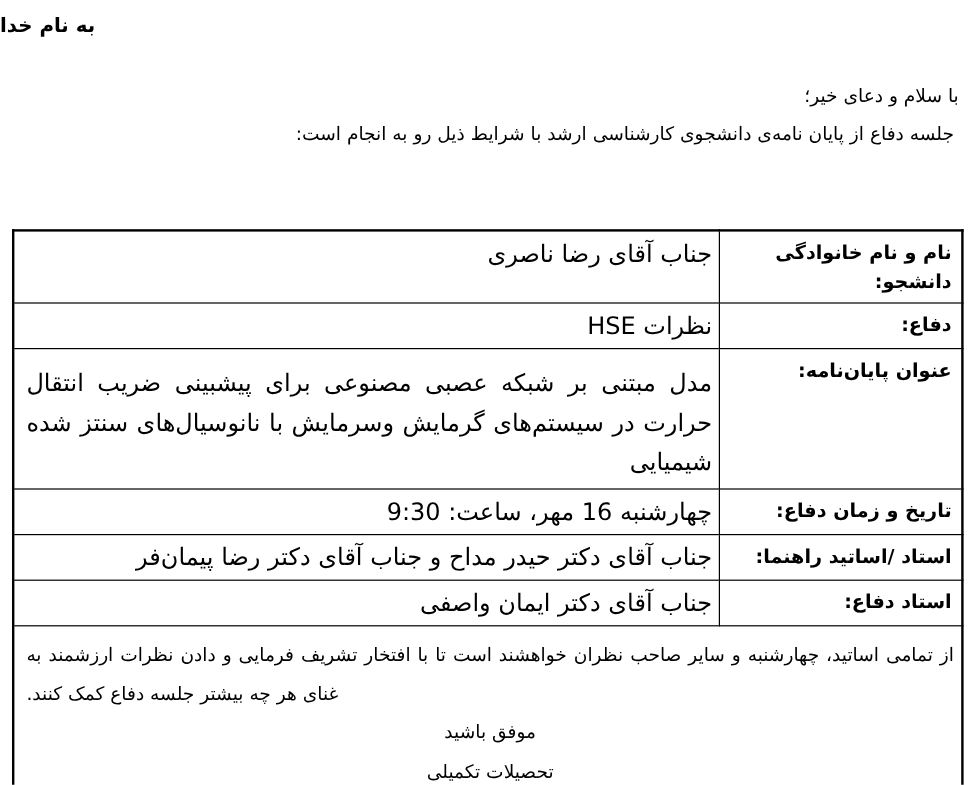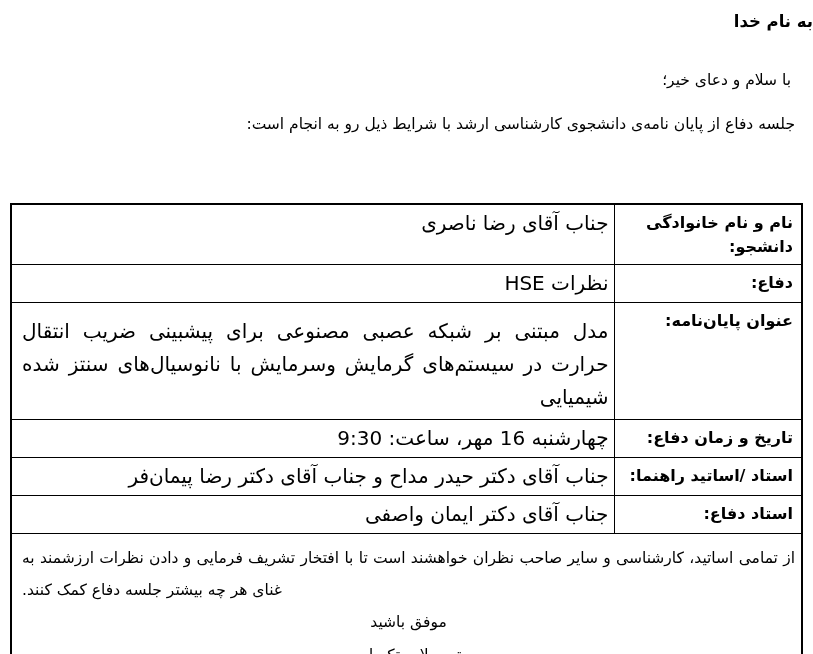--- a/index.html
+++ b/index.html
@@ -5,54 +5,54 @@
   html, body { margin: 0; padding: 0; }
   body {
     width: 813px; height: 654px;
     background: #ffffff;
     color: #000000;
     font-family: "DejaVu Sans", sans-serif;
     overflow: hidden;
   }
   .doc-title {
     padding-top: 12px;
-    text-align: right;
+    text-align: left;
     font-weight: bold;
     font-size: 16.5px;
     direction: rtl;
   }
   .greeting {
     margin-top: 40px;
-    padding: 0 22px;
+    padding: 0 14px;
     direction: rtl;
     text-align: right;
     font-size: 15.5px;
   }
   .intro {
-    margin-top: 26px;
+    margin-top: 14px;
     padding: 0 18px;
     direction: rtl;
     text-align: right;
     font-size: 15.5px;
   }
   table.defense {
     margin: 70px 10px 0 10px;
     width: 793px;
     border-collapse: collapse;
     border: 2px solid #000;
     direction: rtl;
     table-layout: fixed;
   }
   table.defense td {
     border: 1px solid #000;
     vertical-align: top;
     box-sizing: border-box;
   }
   td.label {
-    width: 188px;
+    width: 203px;
     font-weight: bold;
     font-size: 16px;
     line-height: 24px;
     padding: 6px 8px 5px 4px;
     text-align: right;
   }
   td.value {
     font-size: 20px;
     line-height: 24px;
     padding: 6px 5px 5px 10px;
@@ -114,21 +114,21 @@
       <tr class="r-single">
         <td class="label">استاد /اساتید راهنما:</td>
         <td class="value">جناب آقای دکتر حیدر مداح و جناب آقای دکتر رضا پیمان‌فر</td>
       </tr>
       <tr class="r-single">
         <td class="label">استاد دفاع:</td>
         <td class="value">جناب آقای دکتر ایمان واصفی</td>
       </tr>
       <tr>
         <td class="footer-cell" colspan="2">
-          <div class="invitation">از تمامی اساتید، کارشناسی و سایر صاحب نظران خواهشند است تا با افتخار تشریف فرمایی و دادن نظرات ارزشمند به غنای هر چه بیشتر جلسه دفاع کمک کنند.</div>
+          <div class="invitation">از تمامی اساتید، چهارشنبه و سایر صاحب نظران خواهشند است تا با افتخار تشریف فرمایی و دادن نظرات ارزشمند به غنای هر چه بیشتر جلسه دفاع کمک کنند.</div>
           <div class="closing-line">موفق باشید</div>
           <div class="closing-line">تحصیلات تکمیلی</div>
           <div class="closing-line">پیمان‌فر</div>
         </td>
       </tr>
     </tbody>
   </table>
 
 </div>
 

